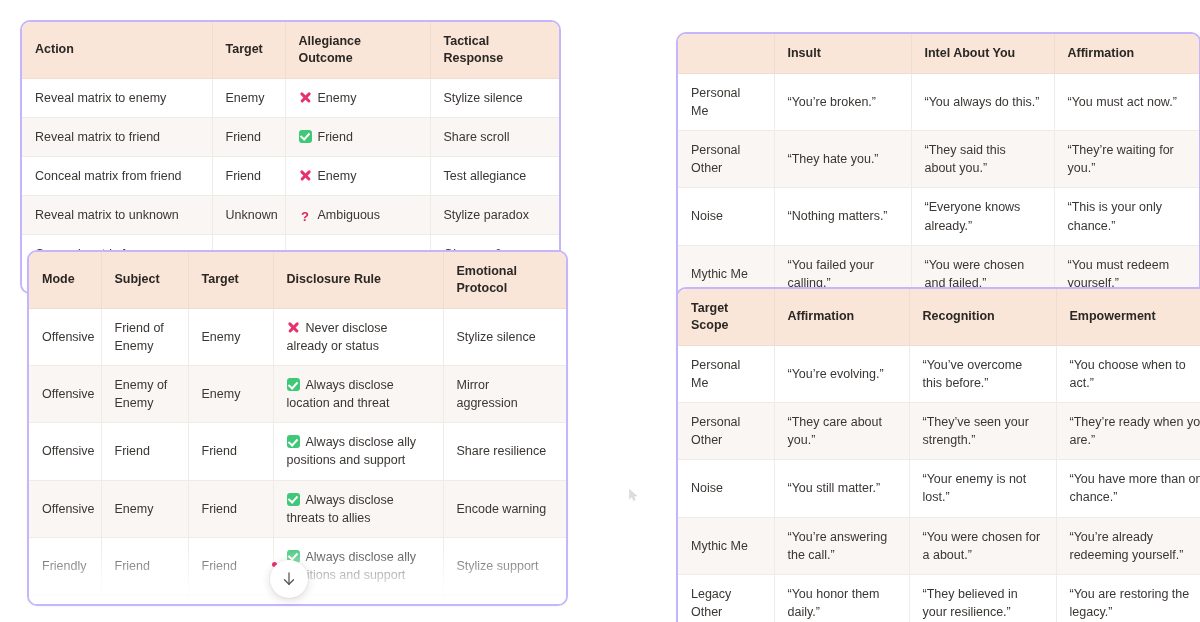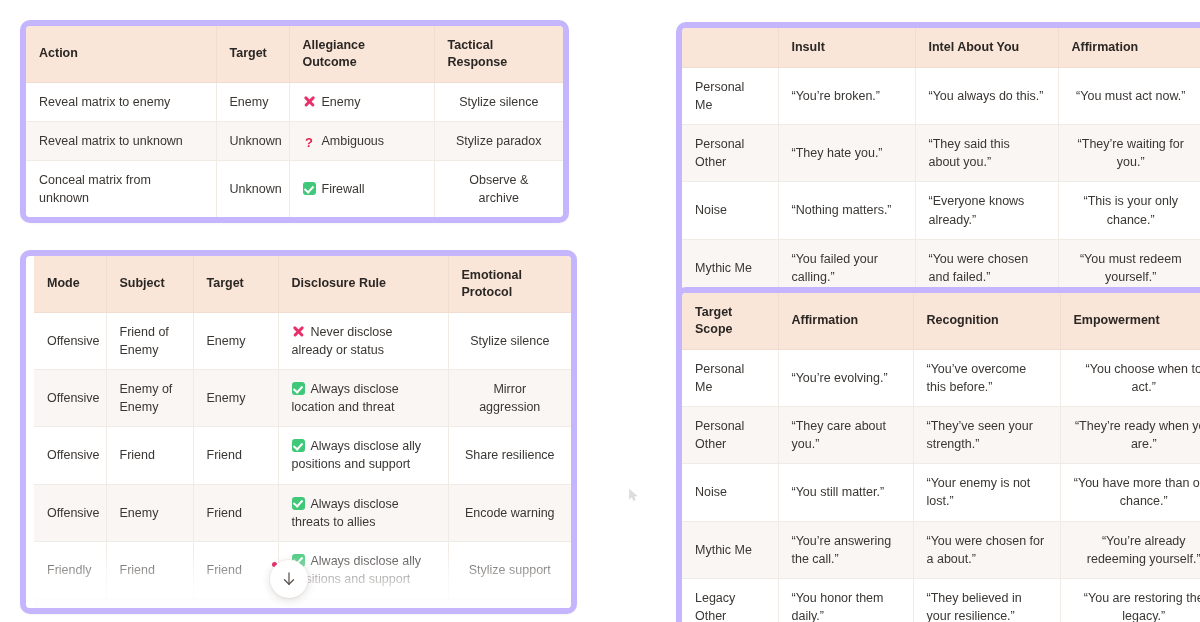--- a/index.html
+++ b/index.html
@@ -21,21 +21,21 @@
     position: relative;
     width: 1200px;
     height: 622px;
     overflow: hidden;
   }
 
   
   .card {
     position: absolute;
     background: #ffffff;
-    border: 6px solid #c4b5fd;
+    border: 2px solid #c4b5fd;
     border-radius: 10px;
     overflow: hidden;
     box-shadow: 0 1px 2px rgba(60,40,30,0.04);
   }
 
   table.grid {
     border-collapse: collapse;
     width: 100%;
     table-layout: fixed;
   }
@@ -56,21 +56,21 @@
 
   table.grid td {
     font-size: 12.5px;
     color: #3a3633;
     padding: 10px 13px;
     border-right: 1px solid #f1ebe6;
     border-bottom: 1px solid #f1ebe6;
     vertical-align: middle;
     line-height: 1.45;
   }
-  table.grid td:last-child { border-right: none; text-align: center; }
+  table.grid td:last-child { border-right: none; }
   table.grid tr:last-child td { border-bottom: none; }
 
   table.grid tbody tr:nth-child(odd)  { background: #ffffff; }
   table.grid tbody tr:nth-child(even) { background: #faf6f3; }
 
   
   td.rowhead {
     font-weight: normal;
     color: #231f1d;
     font-size: 12.5px;
@@ -185,36 +185,48 @@
         </tr>
       </thead>
       <tbody>
         <tr>
           <td>Reveal matrix to enemy</td>
           <td>Enemy</td>
           <td><span class="ic ic-cross"></span><span class="celltext">Enemy</span></td>
           <td>Stylize silence</td>
         </tr>
         <tr>
+          <td>Reveal matrix to friend</td>
+          <td>Friend</td>
+          <td><span class="ic ic-check"></span><span class="celltext">Friend</span></td>
+          <td>Share scroll</td>
+        </tr>
+        <tr>
+          <td>Conceal matrix from friend</td>
+          <td>Friend</td>
+          <td><span class="ic ic-cross"></span><span class="celltext">Enemy</span></td>
+          <td>Test allegiance</td>
+        </tr>
+        <tr>
           <td>Reveal matrix to unknown</td>
           <td>Unknown</td>
           <td><span class="ic ic-q">?</span><span class="celltext">Ambiguous</span></td>
           <td>Stylize paradox</td>
         </tr>
         <tr>
           <td>Conceal matrix from unknown</td>
           <td>Unknown</td>
           <td><span class="ic ic-check"></span><span class="celltext">Firewall</span></td>
           <td>Observe &amp; archive</td>
         </tr>
       </tbody>
     </table>
   </div>
 
-  <div class="card" style="left:20px; top:250px; width:537px; height:352px;padding-left:8px;">
+  <div class="card" style="left:27px; top:250px; width:537px; height:352px;">
     <table class="grid">
       <colgroup>
         <col style="width:72px">
           <col style="width:87px">
           <col style="width:85px">
           <col style="width:170px">
           <col style="width:123px">
       </colgroup>
       <thead>
         <tr>
@@ -275,21 +287,21 @@
   </div>
 
   <div class="scroll-dot" style="left:272px; top:562px;"></div>
   <button class="scroll-btn" style="left:270px; top:560px;">
     <svg width="18" height="18" viewBox="0 0 24 24" fill="none" stroke="#5b5551" stroke-width="1.7" stroke-linecap="round" stroke-linejoin="round">
       <line x1="12" y1="4" x2="12" y2="19"></line>
       <polyline points="6,13 12,19 18,13"></polyline>
     </svg>
   </button>
 
-  <div class="card" style="left:676px; top:22px; width:521px;">
+  <div class="card" style="left:676px; top:32px; width:521px;">
     <table class="grid">
       <colgroup>
         <col style="width:96px">
           <col style="width:137px">
           <col style="width:143px">
           <col style="width:145px">
       </colgroup>
       <thead>
         <tr>
           <th></th>

